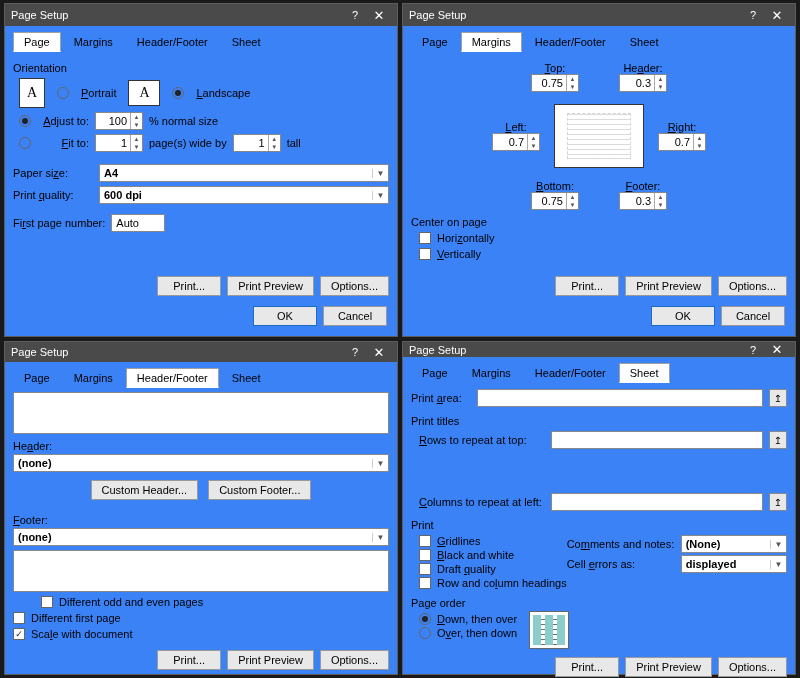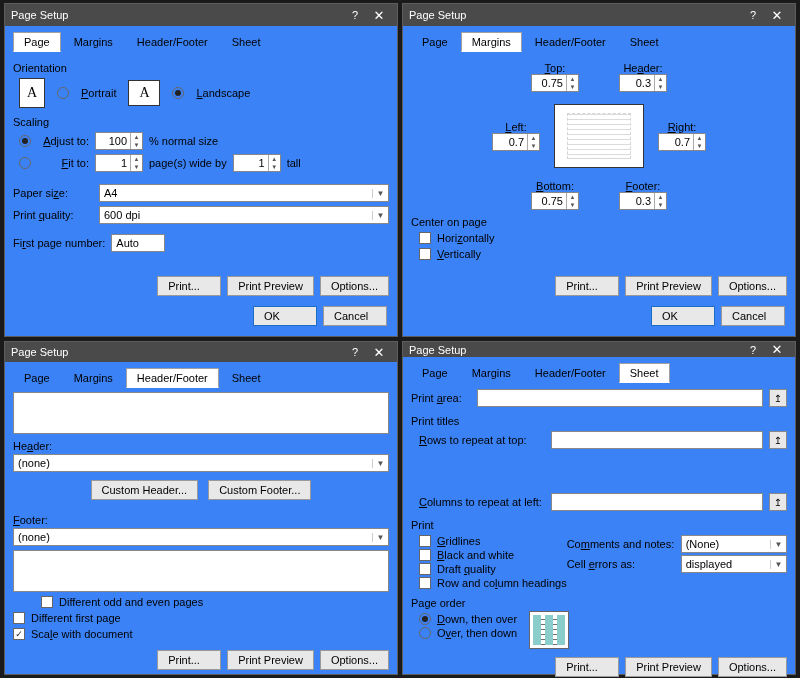--- a/index.html
+++ b/index.html
@@ -17,23 +17,23 @@
   .row { display: flex; align-items: center; gap: 6px; margin: 2px 0; }
   .radio { width: 12px; height: 12px; border: 1px solid #666; border-radius: 50%; display: inline-flex; align-items: center; justify-content: center; }
   .radio.sel::after { content: ""; width: 6px; height: 6px; background: #222; border-radius: 50%; }
   .chk { width: 12px; height: 12px; border: 1px solid #666; background: #fff; display: inline-flex; align-items: center; justify-content: center; font-size: 9px; line-height: 1; }
   .chk.sel::after { content: "✓"; color: #222; }
   .spin { display: inline-flex; align-items: center; background: #fff; border: 1px solid #888; height: 18px; }
   .spin input { border: none; width: 34px; height: 16px; padding: 0 3px; text-align: right; background: transparent; outline: none; }
   .spin .arrows { width: 12px; height: 16px; display: flex; flex-direction: column; border-left: 1px solid #aaa; }
   .spin .arrows span { flex: 1; font-size: 6px; text-align: center; line-height: 8px; color: #555; cursor: pointer; }
   .combo { display: flex; background: #fff; border: 1px solid #888; height: 18px; align-items: center; }
-  .combo .cval { flex: 1; padding: 0 4px; }
+  .combo .cval { flex: 1; padding: 0 4px; font-weight: bold; }
   .combo .carrow { width: 16px; text-align: center; font-size: 8px; border-left: 1px solid #ccc; cursor: pointer; color: #555; }
-  .btn { background: #e8e8e8; border: 1px solid #999; padding: 3px 10px; min-width: 64px; text-align: left; cursor: pointer; }
+  .btn { background: #e8e8e8; border: 1px solid #999; padding: 3px 10px; min-width: 64px; text-align: center; cursor: pointer; }
   .btn.primary { border: 1.5px solid #1a6fc4; }
   .bottom { display: flex; justify-content: flex-end; gap: 6px; padding: 6px 10px 10px 0; }
   .actions { display: flex; justify-content: flex-end; gap: 6px; margin-top: auto; padding-top: 8px; }
   .page-icon { width: 26px; height: 30px; border: 1px solid #333; background: #fff; display: inline-flex; align-items: center; justify-content: center; font-family: serif; font-size: 14px; }
   .u { text-decoration: underline; }
   .preview-box { border: 1px solid #333; background: #fff; width: 90px; height: 64px; position: relative; }
   .preview-box::after { content: ""; position: absolute; left: 12px; right: 12px; top: 8px; bottom: 8px; border: 1px dashed #888; background: repeating-linear-gradient(to bottom,#999 0,#999 1px,transparent 1px,transparent 5px); opacity:.35; }
   .bigbox { background: #fff; border: 1px solid #888; height: 52px; }
   .order-icon { width: 40px; height: 38px; border: 1px solid #666; background: #fff; display: inline-block; position: relative; }
   .order-icon::before { content:""; position:absolute; inset:3px; background: repeating-linear-gradient(90deg,#5bb8b4 0,#5bb8b4 8px,transparent 8px,transparent 12px), repeating-linear-gradient(0deg,#333 0,#333 1px,transparent 1px,transparent 5px); opacity:.7; }
@@ -58,21 +58,20 @@
     </div>
     <div class="section-label">Orientation</div>
     <div class="row" style="gap:12px; padding-left:6px;">
       <span class="page-icon">A</span>
       <span class="radio"></span>
       <span><span class="u">P</span><span>ortrait</span></span>
       <span class="page-icon" style="width:32px; height:26px;">A</span>
       <span class="radio sel"></span>
       <span><span class="u">L</span>andscape</span>
     </div>
-    <div class="section-label">Scaling</div>
     <div class="row" style="padding-left:6px;">
       <span class="radio sel"></span>
       <span class="lbl-r" style="width:52px;"><span class="u">A</span>djust to:</span>
       <span class="spin">
           <input value="100" style="">
           <span class="arrows">
             <span>▲</span>
             <span>▼</span>
           </span>
         </span>

